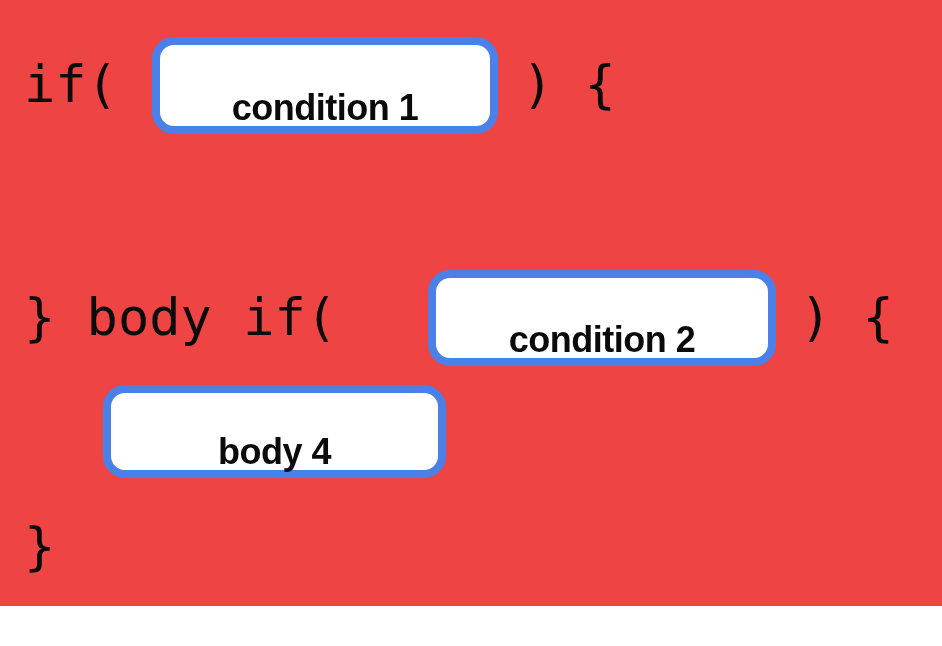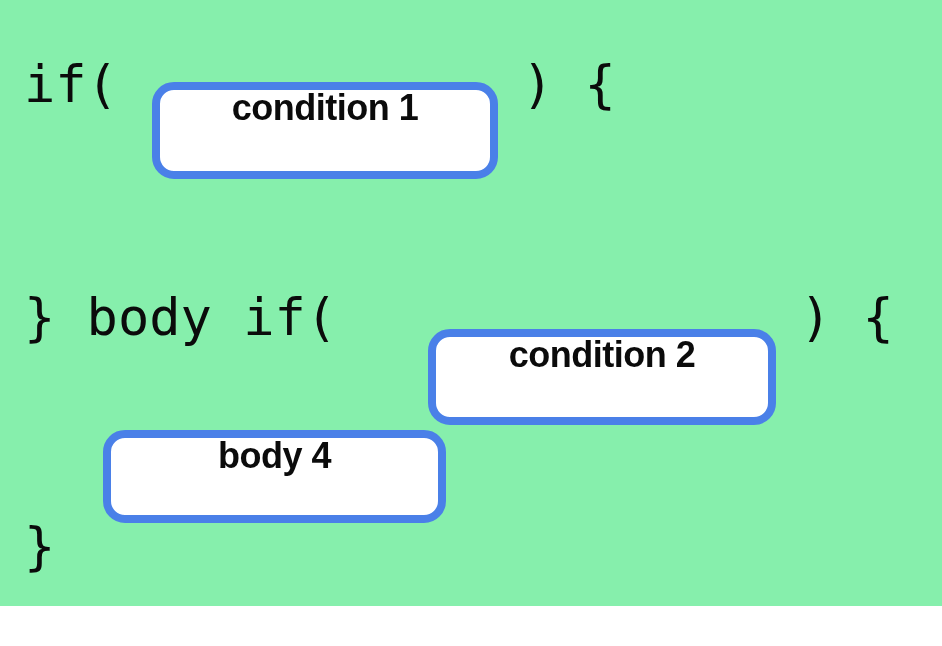--- a/index.html
+++ b/index.html
@@ -5,21 +5,21 @@
 <style>
   html, body {
     margin: 0;
     padding: 0;
     background: #ffffff;
   }
   #stage {
     position: relative;
     width: 942px;
     height: 606px;
-    background: #86efac;
+    background: #ef4444;
     overflow: hidden;
     font-family: "Liberation Sans", sans-serif;
     -webkit-font-smoothing: antialiased;
   }
 
   
   .code {
     position: absolute;
     font-family: "DejaVu Sans Mono", "Liberation Mono", monospace;
     font-weight: 400;
@@ -31,23 +31,22 @@
   }
 
   
   .slot {
     position: absolute;
     box-sizing: border-box;
     background: #ffffff;
     border: 8px solid #4a80e8;
     border-radius: 22px;
     display: flex;
-    align-items: flex-start;
+    align-items: flex-end;
     justify-content: center;
-    margin-top: 45px;
   }
   .slot-label {
     font-family: "Liberation Sans", sans-serif;
     font-weight: 700;
     color: #0b0b0b;
     line-height: 1;
     letter-spacing: -0.5px;
     white-space: nowrap;
   }
 
@@ -56,21 +55,21 @@
   #slot-condition-1   { left: 152px; top: 37px;  width: 346px; height: 97px; }
   #slot-condition-1 .slot-label { font-size: 36px; }
   #code-if-tail       { left: 522px; top: 58px; }
 
   
   #slot-body-1        { left: 109px; top: 165px; width: 350px; height: 88px; }
   #slot-body-1 .slot-label { font-size: 36px; }
 
   
   #code-elseif        { left: 24px;  top: 291px; }
-  #slot-condition-2   { left: 428px; top: 284px; width: 348px; height: 96px; }
+  #slot-condition-2   { left: 428px; top: 270px; width: 348px; height: 96px; }
   #slot-condition-2 .slot-label { font-size: 36px; }
   #code-elseif-tail   { left: 800px; top: 291px; }
 
   
   #slot-body-2        { left: 103px; top: 385px; width: 343px; height: 93px; }
   #slot-body-2 .slot-label { font-size: 36px; }
 
   
   #code-close         { left: 24px;  top: 520px; }
 </style>

